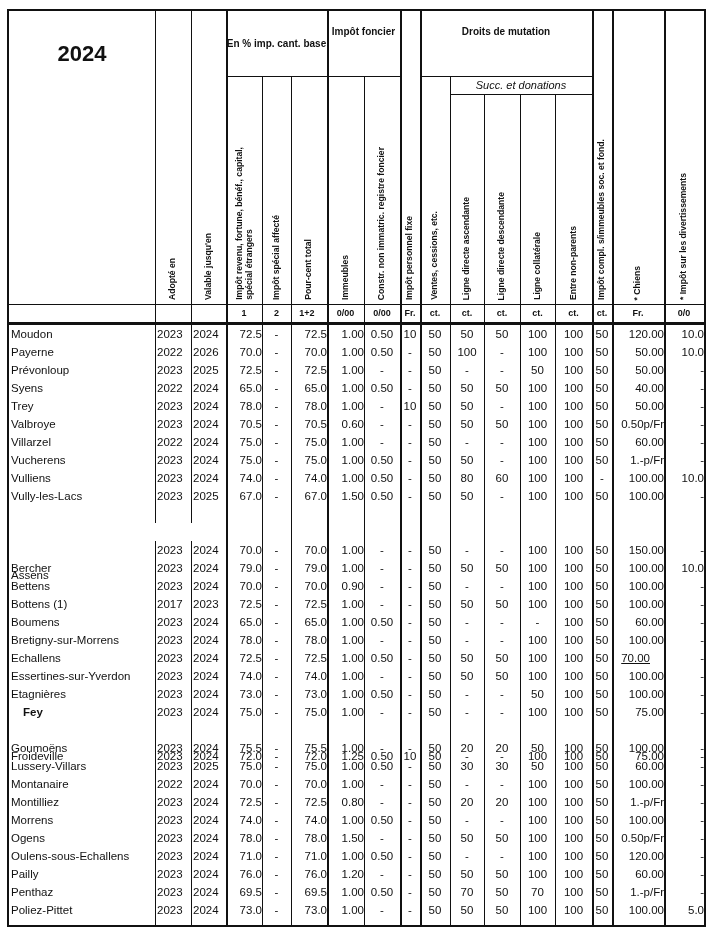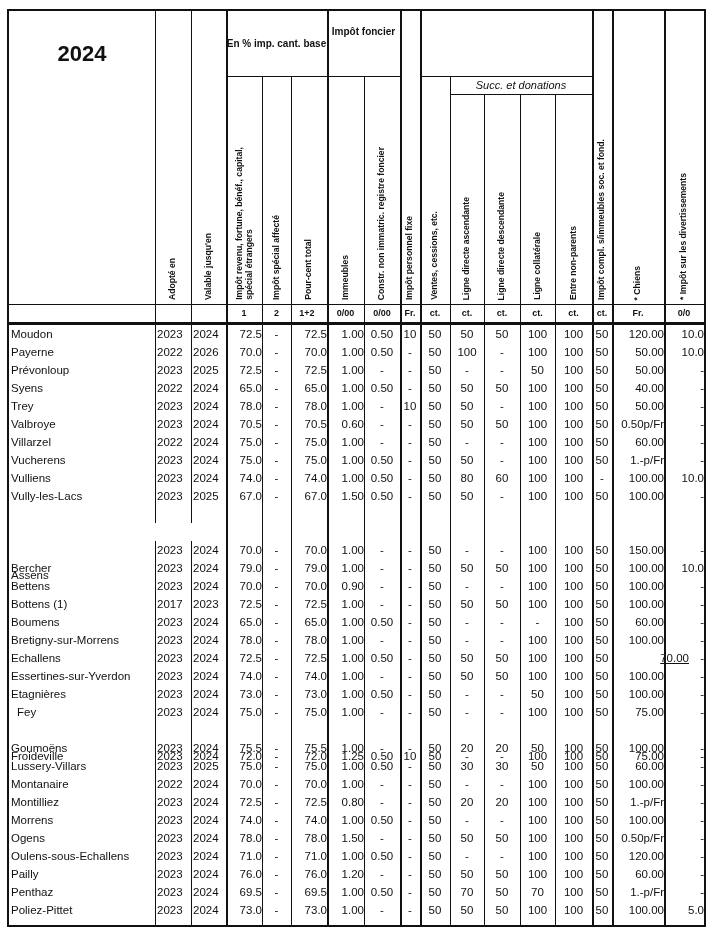--- a/index.html
+++ b/index.html
@@ -28,20 +28,21 @@
   .district { position: absolute; font-weight: bold; font-size: 12.5px; line-height: 18px;
               white-space: nowrap; padding-left: 2px; background: #fff; }
 </style>
 </head>
 <body>
 
 <div id="sheet">
     <div class="abs year-title" style="left: 0px; top: 30px; width: 146px;">2024</div>
     <div class="abs group-head" style="left: 217px; width: 101px; top: 6px; height: 53px;">En % imp. cant. base</div>
     <div class="abs group-head" style="left: 318px; width: 73px; top: 6px; height: 29px;">Impôt foncier</div>
+    <div class="abs group-head" style="left: 411px; width: 172px; top: 6px; height: 29px;">Droits de mutation</div>
     <div class="abs subgroup" style="left: 441px; width: 142px; top: 68px; height: 15px;">Succ. et donations</div>
     <div class="vhead" style="left: 146px; width: 36px; top: 4px; height: 285px; align-items: flex-end;">
       <span>Adopté en</span>
     </div>
     <div class="unit" style="left: 146px; width: 36px; top: 293px;"></div>
     <div class="vhead" style="left: 182px; width: 35px; top: 4px; height: 285px; align-items: flex-end;">
       <span>Valable jusqu'en</span>
     </div>
     <div class="unit" style="left: 182px; width: 35px; top: 293px;"></div>
     <div class="vhead" style="left: 217px; width: 36px; top: 69px; height: 220px; align-items: flex-end;">
@@ -414,21 +415,21 @@
       <div class="cell c-right" style="left: 282px; width: 36px;">72.5</div>
       <div class="cell c-right" style="left: 318px; width: 37px;">1.00</div>
       <div class="cell c-center" style="left: 355px; width: 36px;">0.50</div>
       <div class="cell c-center" style="left: 391px; width: 20px;">-</div>
       <div class="cell c-center" style="left: 411px; width: 30px;">50</div>
       <div class="cell c-center" style="left: 441px; width: 34px;">50</div>
       <div class="cell c-center" style="left: 475px; width: 36px;">50</div>
       <div class="cell c-center" style="left: 511px; width: 35px;">100</div>
       <div class="cell c-center" style="left: 546px; width: 37px;">100</div>
       <div class="cell c-center" style="left: 583px; width: 20px;">50</div>
-      <div class="cell c-right" style="left: 628px; width: 52px; text-decoration: underline;">70.00</div>
+      <div class="cell c-right" style="left: 589px; width: 52px; text-decoration: underline;">70.00</div>
       <div class="cell c-right" style="left: 655px; width: 40px;">-</div>
     </div>
     <div class="row" style="top: 656px;">
       <div class="cell c-left" style="left: 0px; width: 146px;">Essertines-sur-Yverdon</div>
       <div class="cell c-left" style="left: 146px; width: 36px;">2023</div>
       <div class="cell c-left" style="left: 182px; width: 35px;">2024</div>
       <div class="cell c-right" style="left: 217px; width: 36px;">74.0</div>
       <div class="cell c-center" style="left: 253px; width: 29px;">-</div>
       <div class="cell c-right" style="left: 282px; width: 36px;">74.0</div>
       <div class="cell c-right" style="left: 318px; width: 37px;">1.00</div>
@@ -456,21 +457,21 @@
       <div class="cell c-center" style="left: 411px; width: 30px;">50</div>
       <div class="cell c-center" style="left: 441px; width: 34px;">-</div>
       <div class="cell c-center" style="left: 475px; width: 36px;">-</div>
       <div class="cell c-center" style="left: 511px; width: 35px;">50</div>
       <div class="cell c-center" style="left: 546px; width: 37px;">100</div>
       <div class="cell c-center" style="left: 583px; width: 20px;">50</div>
       <div class="cell c-right" style="left: 603px; width: 52px;">100.00</div>
       <div class="cell c-right" style="left: 655px; width: 40px;">-</div>
     </div>
     <div class="row" style="top: 692px;">
-      <div class="cell c-left" style="left: 6px; width: 146px;">Fey</div>
+      <div class="cell c-left" style="left: 12px; width: 146px; font-weight: bold;">Fey</div>
       <div class="cell c-left" style="left: 146px; width: 36px;">2023</div>
       <div class="cell c-left" style="left: 182px; width: 35px;">2024</div>
       <div class="cell c-right" style="left: 217px; width: 36px;">75.0</div>
       <div class="cell c-center" style="left: 253px; width: 29px;">-</div>
       <div class="cell c-right" style="left: 282px; width: 36px;">75.0</div>
       <div class="cell c-right" style="left: 318px; width: 37px;">1.00</div>
       <div class="cell c-center" style="left: 355px; width: 36px;">-</div>
       <div class="cell c-center" style="left: 391px; width: 20px;">-</div>
       <div class="cell c-center" style="left: 411px; width: 30px;">50</div>
       <div class="cell c-center" style="left: 441px; width: 34px;">-</div>

